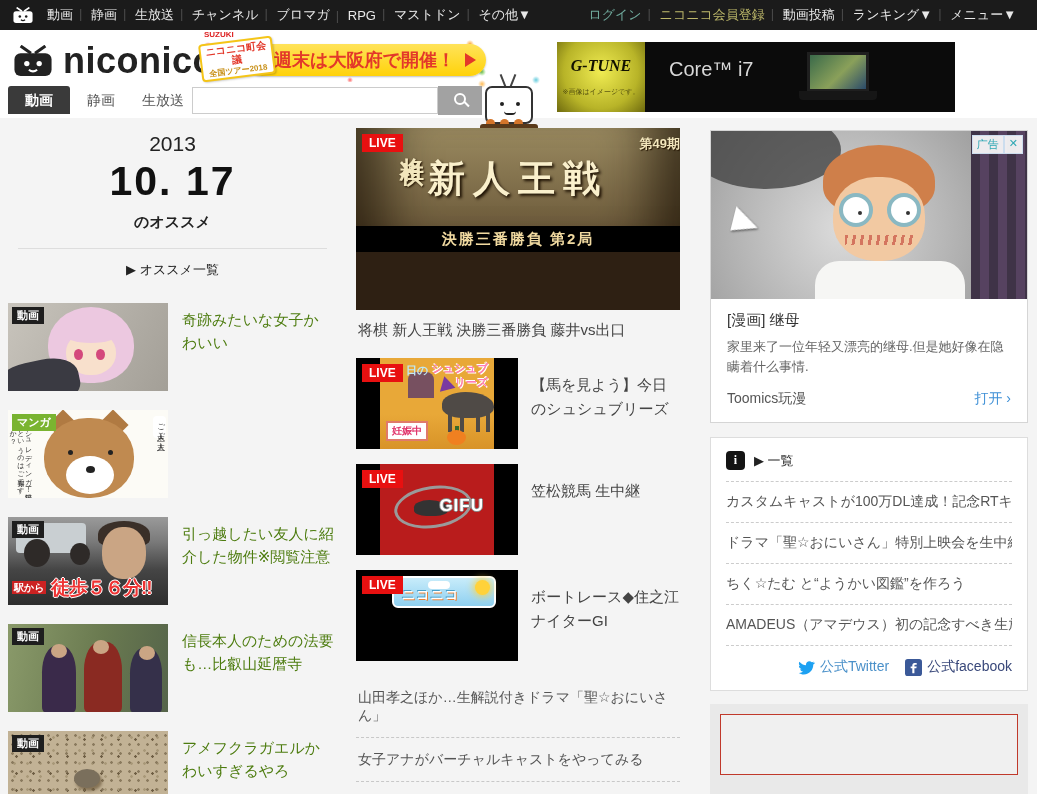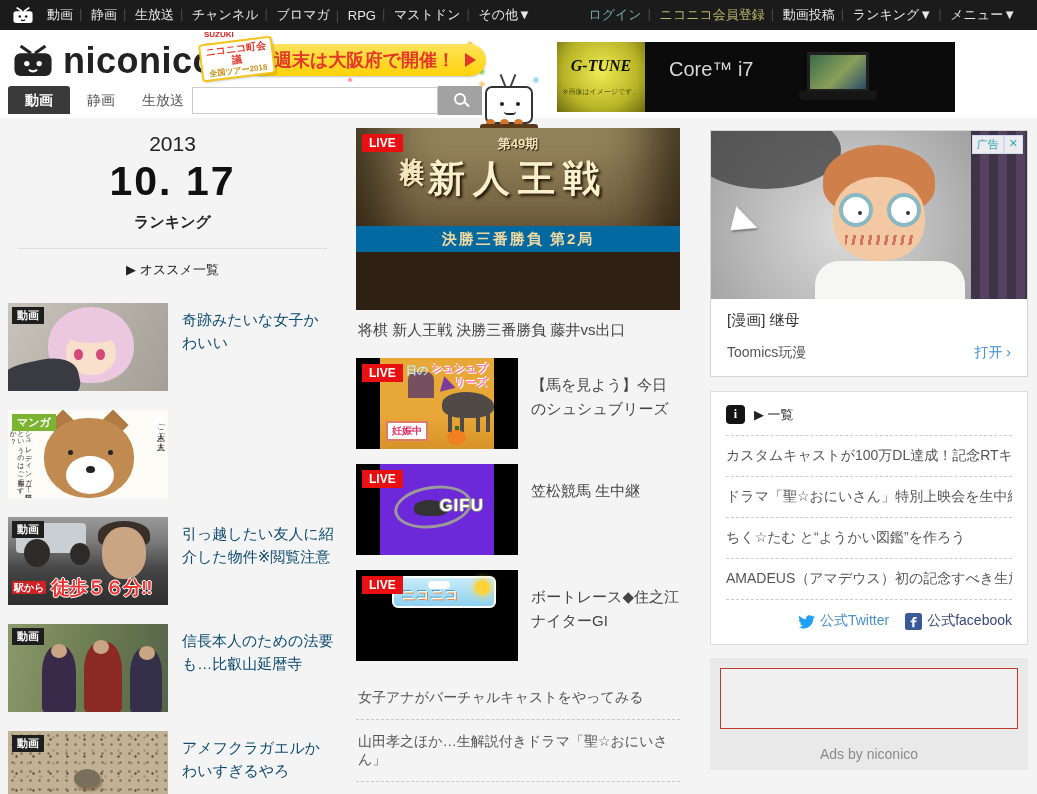--- a/index.html
+++ b/index.html
@@ -97,21 +97,21 @@
   .d-divider { border:none; border-top:1px solid #ddd; margin:16px 18px 12px; }
   .d-more { font-size:13px; color:#222; cursor:pointer; }
 
   
   .v-list { margin-top:24px; }
   .v-item { display:flex; gap:14px; margin:0 0 19px 8px; cursor:pointer; }
   .thumb { width:160px; height:88px; position:relative; flex:none; overflow:hidden; background:#ddd; }
   .badge { position:absolute; top:4px; left:4px; color:#fff; font-size:11px; font-weight:bold; padding:1px 5px; z-index:5; }
   .badge.dark { background:#1e1e1e; }
   .badge.green { background:#7ab430; }
-  .v-title { font-size:15px; color:#0c4a6e; line-height:1.55; padding-top:5px; width:152px; }
+  .v-title { font-size:15px; color:#4d7c0f; line-height:1.55; padding-top:5px; width:152px; }
 
   
   .t-girl { background:linear-gradient(120deg,#c8c4bc,#a39f97); }
   .g-hair { position:absolute; left:40px; top:4px; width:86px; height:76px; background:#ecc8e0; border-radius:50% 50% 46% 46%; }
   .g-face { position:absolute; left:58px; top:28px; width:50px; height:44px; background:#f8e0cc; border-radius:48%; }
   .g-bangs { position:absolute; left:54px; top:20px; width:58px; height:20px; background:#ecc8e0; border-radius:0 0 50% 50%; }
   .g-eye { position:absolute; width:9px; height:11px; background:#d4487c; border-radius:50%; top:46px; }
   .g-eye.l { left:66px; } .g-eye.r { left:88px; }
   .g-dark { position:absolute; left:-12px; bottom:-18px; width:84px; height:48px; background:#3a3a42; border-radius:40%; transform:rotate(-12deg); }
 
@@ -148,23 +148,23 @@
     background-size:9px 9px, 13px 13px, 17px 17px; }
   .fr-body { position:absolute; left:66px; top:38px; width:26px; height:19px; background:#7a6f5c; border-radius:50%; box-shadow:2px 3px 3px rgba(60,40,10,.45); }
 
   
   .featured { margin-top:10px; cursor:pointer; }
   .f-thumb { width:324px; height:182px; position:relative; background:#2e2013; overflow:hidden; }
   .live-badge { position:absolute; top:6px; left:6px; background:#e81010; color:#fff; font-size:12px; font-weight:bold; padding:2px 7px; z-index:6; }
   .f-head { position:absolute; top:0; left:0; right:0; height:98px; background:linear-gradient(180deg,#9a8a60,#6e5c3c);
     box-shadow:inset 70px 0 50px -40px rgba(20,10,0,.65), inset -70px 0 50px -40px rgba(20,10,0,.65); }
   .f-vert { position:absolute; left:40px; top:10px; writing-mode:vertical-rl; color:#f2e6bc; font-size:24px; font-weight:bold; text-shadow:1px 1px 2px #241400; letter-spacing:4px; }
-  .f-term { position:absolute; left:0; right:0; top:7px; text-align:center; color:#f2e6bc; font-size:13px; font-weight:bold; text-shadow:1px 1px 1px #241400; }
+  .f-term { position:absolute; left:0; right:0; top:7px; text-align:right; color:#f2e6bc; font-size:13px; font-weight:bold; text-shadow:1px 1px 1px #241400; }
   .f-title { position:absolute; left:0; right:0; top:26px; text-align:center; color:#faf0cc; font-size:37px; font-weight:bold; letter-spacing:8px; text-shadow:2px 2px 3px #1a0e00; }
-  .f-band { position:absolute; top:98px; left:0; right:0; height:26px; background:#0369a1; color:#f0d9a0; text-align:center; font-size:15px; font-weight:bold; line-height:26px; letter-spacing:2px; }
+  .f-band { position:absolute; top:98px; left:0; right:0; height:26px; background:#000000; color:#f0d9a0; text-align:center; font-size:15px; font-weight:bold; line-height:26px; letter-spacing:2px; }
   .f-bottom { position:absolute; top:124px; bottom:0; left:0; right:0; background:#42301e; }
   .f-p { position:absolute; top:3px; width:84px; height:36px; background:#cfcfcf; overflow:hidden; }
   .f-p.pl { left:32px; } .f-p.pr { right:32px; }
   .f-phead { position:absolute; left:32px; top:5px; width:20px; height:20px; background:#e8c49e; border-radius:50%; }
   .f-psuit { position:absolute; left:22px; top:24px; width:40px; height:14px; background:#2a2a33; border-radius:8px 8px 0 0; }
   .f-vs { position:absolute; top:8px; left:50%; transform:translateX(-50%); color:#e8d7a0; font-size:24px; font-style:italic; font-weight:bold; font-family:"Liberation Serif",serif; text-shadow:1px 1px 2px #000; }
   .f-name { position:absolute; bottom:2px; width:130px; text-align:center; color:#f5e6b8; font-size:13px; font-weight:bold; text-shadow:1px 1px 1px #000, -1px -1px 1px #000; }
   .f-name.nl { left:10px; } .f-name.nr { right:10px; }
   .f-caption { font-size:15px; color:#444; margin:11px 0 18px 2px; }
 
@@ -177,21 +177,21 @@
   .h-title { position:absolute; top:4px; right:30px; color:#ff7ab8; font-size:11px; font-weight:bold; text-align:right; line-height:1.25; text-shadow:1px 1px 0 #fff, -1px -1px 0 #fff; width:60px; }
   .h-castle { position:absolute; left:28px; top:14px; width:26px; height:26px; background:#5a3a6a; border-radius:30% 30% 0 0; opacity:.8; }
   .h-horse { position:absolute; left:62px; top:34px; width:52px; height:26px; background:#4f4a46; border-radius:45% 55% 40% 40%; }
   .h-leg { position:absolute; width:4px; height:18px; background:#4f4a46; top:56px; }
   .h-leg.g1{left:68px} .h-leg.g2{left:80px} .h-leg.g3{left:96px} .h-leg.g4{left:106px}
   .h-hat { position:absolute; left:58px; top:18px; width:0; height:0; border-bottom:14px solid #7a3aa0; border-left:8px solid transparent; border-right:8px solid transparent; transform:rotate(-14deg); }
   .h-sign { position:absolute; bottom:8px; left:30px; background:#fff; border:2px solid #e07a6a; color:#e0336a; font-size:10px; font-weight:bold; padding:1px 4px; }
   .h-pumpkin { position:absolute; bottom:4px; right:28px; width:19px; height:15px; background:#f08020; border-radius:50%; }
   .h-pstem { position:absolute; bottom:18px; right:35px; width:4px; height:5px; background:#3a6a2a; }
 
-  .g-inner { position:absolute; left:24px; right:24px; top:0; bottom:0; background:#6d28d9; }
+  .g-inner { position:absolute; left:24px; right:24px; top:0; bottom:0; background:#b91c1c; }
   .g-ell { position:absolute; left:14px; top:22px; width:78px; height:42px; border:3px solid #9a9a9a; border-radius:50%; transform:rotate(-8deg); }
   .g-hrs { position:absolute; left:34px; top:36px; width:34px; height:16px; background:#333; border-radius:50% 60% 40% 40%; }
   .g-txt { position:absolute; right:10px; top:32px; font-size:17px; font-weight:bold; color:#fff; letter-spacing:1px;
     text-shadow:-1px 0 #8a8a8a,1px 0 #8a8a8a,0 -1px #8a8a8a,0 1px #8a8a8a; }
 
   .b-banner { position:absolute; left:36px; top:6px; width:104px; height:32px; background:linear-gradient(#c8ecfa,#8fd0f0); border:2px solid #fff; border-radius:6px; }
   .b-logo { position:absolute; left:8px; top:8px; color:#fff; font-weight:bold; font-size:13px; letter-spacing:1px;
     text-shadow:1px 1px 0 #e8833a, -1px -1px 0 #49a0c8; }
   .b-sun { position:absolute; right:4px; top:2px; width:15px; height:15px; background:#ffd23a; border-radius:50%; box-shadow:0 0 7px 2px rgba(255,210,58,.8); }
   .b-cloud { position:absolute; left:34px; top:3px; width:22px; height:8px; background:#fff; border-radius:8px; }
@@ -330,21 +330,21 @@
     <input class="searchbox" type="text" value="" style="">
     <button class="searchbtn">
       <span class="mag"></span>
     </button>
   </div>
 
   <section class="col-left">
     <div class="date-block">
       <div class="d-year">2013</div>
       <div class="d-day">10. 17</div>
-      <div class="d-suffix">ランキング</div>
+      <div class="d-suffix">のオススメ</div>
       <hr class="d-divider">
       <div class="d-more">▶ オススメ一覧</div>
     </div>
 
     <div class="v-list">
 
       <div class="v-item">
         <div class="thumb t-girl">
           <span class="badge dark">動画</span>
           <span class="g-hair"></span>
@@ -469,22 +469,22 @@
         <div class="b-banner">
           <span class="b-cloud"></span>
           <span class="b-sun"></span>
           <span class="b-logo">ニコニコ</span>
         </div>
       </div>
       <div class="l-caption">ボートレース◆住之江ナイターGI</div>
     </div>
 
     <div class="text-links">
+      <div class="text-link">山田孝之ほか…生解説付きドラマ「聖☆おにいさん」</div>
       <div class="text-link">女子アナがバーチャルキャストをやってみる</div>
-      <div class="text-link">山田孝之ほか…生解説付きドラマ「聖☆おにいさん」</div>
       <div class="text-link">アホの子…「バーナード嬢曰く。」一挙</div>
     </div>
   </section>
 
   <aside class="col-right">
 
     <div class="ad-card">
       <div class="adimg">
         <span class="ai-dark"></span>
         <span class="ai-right"></span>
@@ -499,20 +499,21 @@
         <span class="ai-blush"></span>
         <span class="ai-shirt"></span>
         <span class="ai-arrow"></span>
         <div class="ad-chips">
           <span class="ad-chip">广告</span>
           <span class="ad-chip">✕</span>
         </div>
       </div>
       <div class="ad-body">
         <div class="ad-title">[漫画] 继母</div>
+        <div class="ad-desc">家里来了一位年轻又漂亮的继母.但是她好像在隐瞒着什么事情.</div>
         <div class="ad-footer">
           <span class="ad-advertiser">Toomics玩漫</span>
           <span class="ad-cta">打开 ›</span>
         </div>
       </div>
     </div>
 
     <div class="news-card">
       <div class="news-header">
         <span class="news-icon">i</span>

